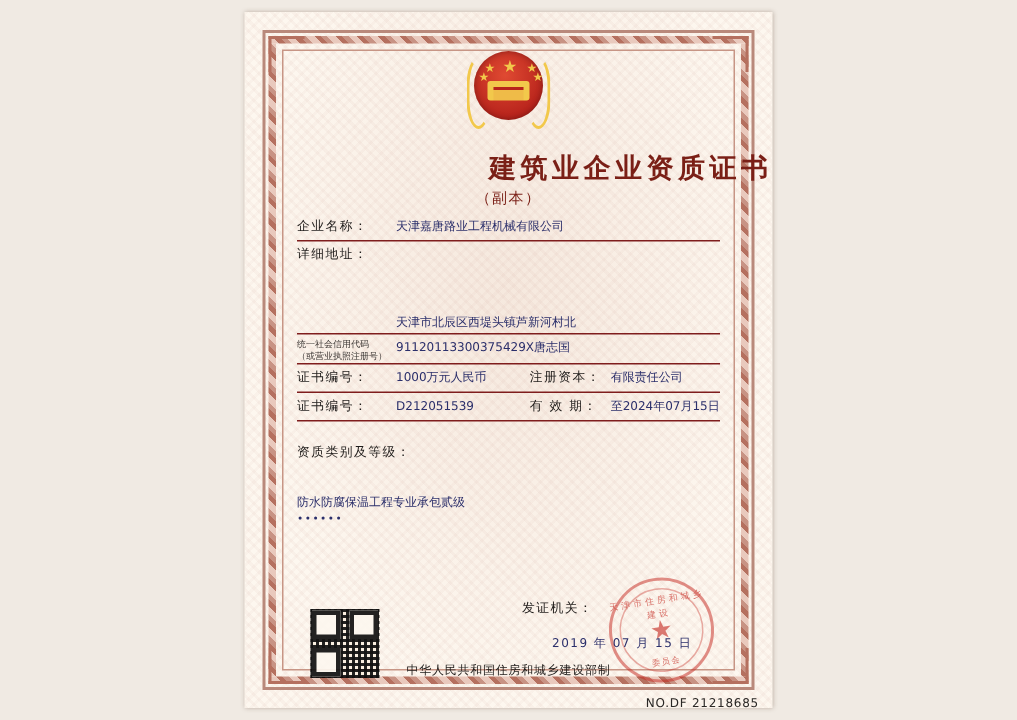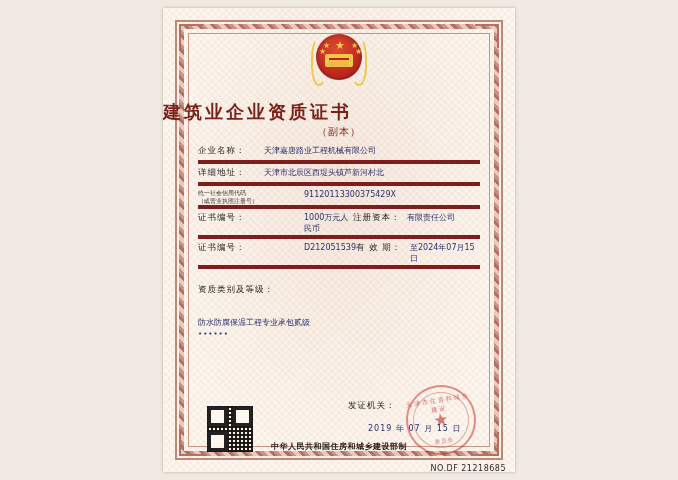--- a/index.html
+++ b/index.html
@@ -120,21 +120,21 @@
     border-right-color: transparent;
   }
   .emblem .wheat-l { left: 1px; }
   .emblem .wheat-r { right: 1px; transform: scaleX(-1); }
 
   
   .cert-title {
     position: absolute;
     top: 92px;
     left: 0; right: 0;
-    text-align: left;
+    text-align: right;
     font-family: Liberation Mono, monospace;
     font-size: 18px;
     letter-spacing: 3px;
     color: #7a1f16;
     font-weight: bold;
   }
   .cert-subtitle {
     position: absolute;
     top: 117px;
     left: 0; right: 0;
@@ -150,21 +150,21 @@
     position: absolute;
     left: 35px;
     top: 134px;
     width: 282px;
     font-family: "DejaVu Sans", sans-serif;
     color: #2d2a28;
   }
   .row {
     display: flex;
     align-items: flex-start;
-    border-bottom: 4px solid #7f1d1d;
+    border-bottom: 1px solid #7f1d1d;
     min-height: 16px;
     padding: 1px 0 1px 0;
   }
   .lbl {
     width: 66px;
     flex: 0 0 66px;
     font-size: 8.5px;
     color: #1f1c1a;
     letter-spacing: 1px;
     padding-top: 2px;
@@ -180,38 +180,39 @@
     font-size: 8px;
     color: #2b2f6b;
     padding-top: 2px;
     font-family: "DejaVu Sans", sans-serif;
     line-height: 11px;
   }
   .pair {
     display: flex;
     width: 100%;
   }
-  .half-left { flex: 1 1 55%; display: flex; gap: 40px; }
+  .half-left { flex: 1 1 55%; display: flex; }
   .half-right { flex: 1 1 45%; display: flex; }
   .lbl-r {
     width: 54px;
     flex: 0 0 54px;
     font-size: 8.5px;
     letter-spacing: 1px;
     padding-top: 2px;
     color: #1f1c1a;
   }
   .val-r {
     flex: 1 1 auto;
     font-size: 8px;
     color: #2b2f6b;
     padding-top: 2px;
   }
   .addr-two {
     line-height: 12px;
+    margin-top: 45px;
   }
 
   
   .scope-title {
     margin-top: 15px;
     font-size: 8.5px;
     letter-spacing: 1px;
     color: #1f1c1a;
   }
   .scope-body {
@@ -248,21 +249,20 @@
   }
   .ministry {
     position: absolute;
     left: 0; right: 0;
     top: 433px;
     text-align: center;
     font-size: 8px;
     color: #1f1c1a;
     letter-spacing: 0.5px;
     font-family: "DejaVu Sans", sans-serif;
-    font-weight: bold;
   }
 
   
   .seal {
     position: absolute;
     left: 243px;
     top: 377px;
     width: 66px;
     height: 66px;
     border-radius: 50%;
@@ -388,20 +388,21 @@
       <div class="row">
         <div class="pair">
           <div class="half-left">
             <div class="lbl small">
               <span>统一社会信用代码</span><br>
               <span>（或营业执照注册号）</span>
             </div>
             <div class="val">91120113300375429X</div>
           </div>
           <div class="half-right">
+            <div class="val-r">唐志国</div>
           </div>
         </div>
       </div>
 
       <div class="row">
         <div class="pair">
           <div class="half-left">
             <div class="lbl">证书编号：</div>
             <div class="val">1000万元人民币</div>
           </div>

